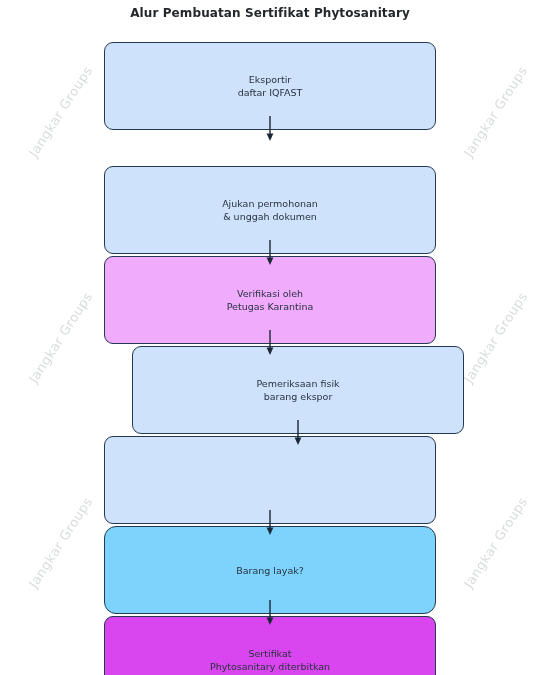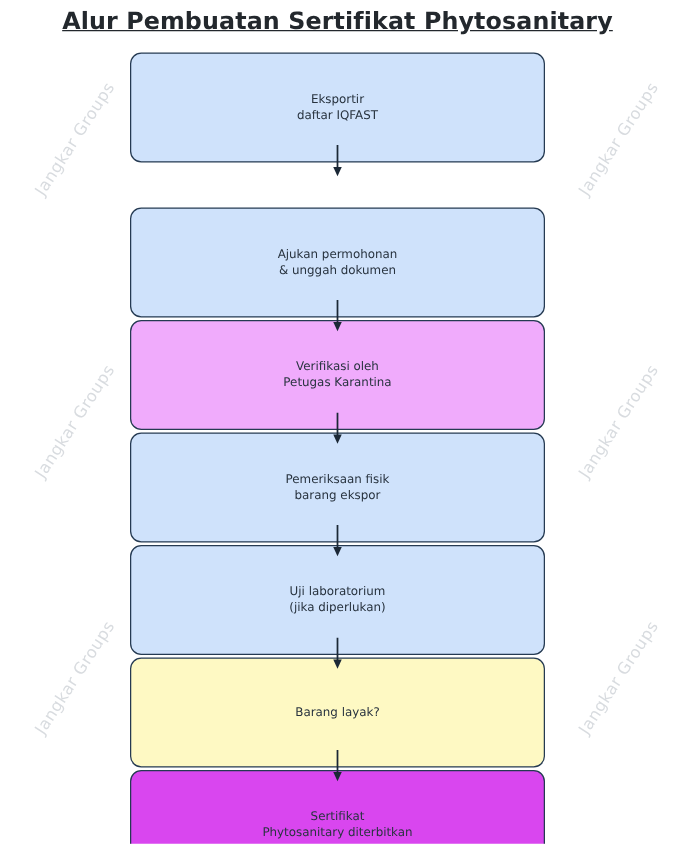--- a/index.html
+++ b/index.html
@@ -48,26 +48,25 @@
   .wm-r2 { left: 443px; top: 330px; }
   .wm-r3 { left: 443px; top: 535px; }
 
   
   #chart-title {
     position: absolute;
     left: 0;
     right: 0;
     top: 6px;
     text-align: center;
-    font-size: 19px;
+    font-size: 12px;
     font-weight: bold;
     color: #23282d;
     letter-spacing: 0.1px;
     z-index: 3;
-    text-decoration: underline;
   }
 
   
   #flow {
     position: absolute;
     left: 104px;
     top: 42px;
     width: 384px;
     z-index: 2;
   }
@@ -149,41 +148,39 @@
       <div class="node" style="background: #f0abfc; border-color: rgb(37, 58, 82);">
         <div class="node-label" style="color: rgb(40, 51, 63);">Verifikasi oleh
 Petugas Karantina</div>
         <div class="connector">
           <svg width="12" height="26" viewBox="0 0 12 26" xmlns="http://www.w3.org/2000/svg">
             <line x1="6" y1="0" x2="6" y2="19" stroke="#1b2836" stroke-width="1.4"></line>
             <path d="M6 25 L2.6 17.5 L9.4 17.5 Z" fill="#1b2836"></path>
           </svg>
         </div>
       </div>
-      <div class="node" style="background: rgb(207, 226, 251); border-color: rgb(37, 58, 82);">
+      <div class="node" style="background: rgb(207, 226, 251); border-color: rgb(37, 58, 82); margin-left: 28px;">
         <div class="node-label" style="color: rgb(40, 51, 63);">Pemeriksaan fisik
 barang ekspor</div>
         <div class="connector">
           <svg width="12" height="26" viewBox="0 0 12 26" xmlns="http://www.w3.org/2000/svg">
             <line x1="6" y1="0" x2="6" y2="19" stroke="#1b2836" stroke-width="1.4"></line>
             <path d="M6 25 L2.6 17.5 L9.4 17.5 Z" fill="#1b2836"></path>
           </svg>
         </div>
       </div>
       <div class="node" style="background: rgb(207, 226, 251); border-color: rgb(37, 58, 82);">
-        <div class="node-label" style="color: rgb(40, 51, 63);">Uji laboratorium
-(jika diperlukan)</div>
         <div class="connector">
           <svg width="12" height="26" viewBox="0 0 12 26" xmlns="http://www.w3.org/2000/svg">
             <line x1="6" y1="0" x2="6" y2="19" stroke="#1b2836" stroke-width="1.4"></line>
             <path d="M6 25 L2.6 17.5 L9.4 17.5 Z" fill="#1b2836"></path>
           </svg>
         </div>
       </div>
-      <div class="node" style="background: #fef9c3; border-color: rgb(37, 58, 82);">
+      <div class="node" style="background: #7dd3fc; border-color: rgb(37, 58, 82); border-radius: 12px;">
         <div class="node-label" style="color: rgb(40, 51, 63);">Barang layak?</div>
         <div class="connector">
           <svg width="12" height="26" viewBox="0 0 12 26" xmlns="http://www.w3.org/2000/svg">
             <line x1="6" y1="0" x2="6" y2="19" stroke="#1b2836" stroke-width="1.4"></line>
             <path d="M6 25 L2.6 17.5 L9.4 17.5 Z" fill="#1b2836"></path>
           </svg>
         </div>
       </div>
       <div class="node" style="background: #d946ef; border-color: rgb(37, 58, 82);">
         <div class="node-label" style="color: rgb(40, 51, 63);">Sertifikat

